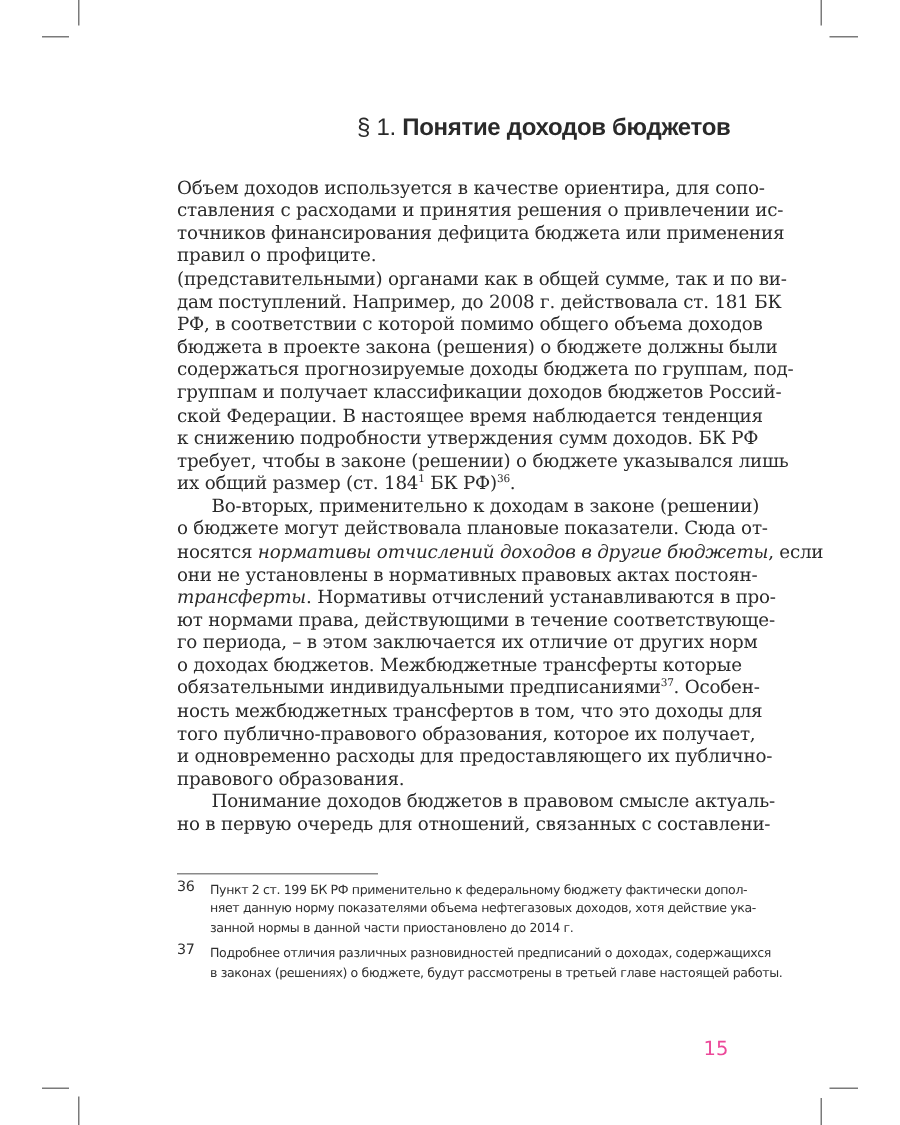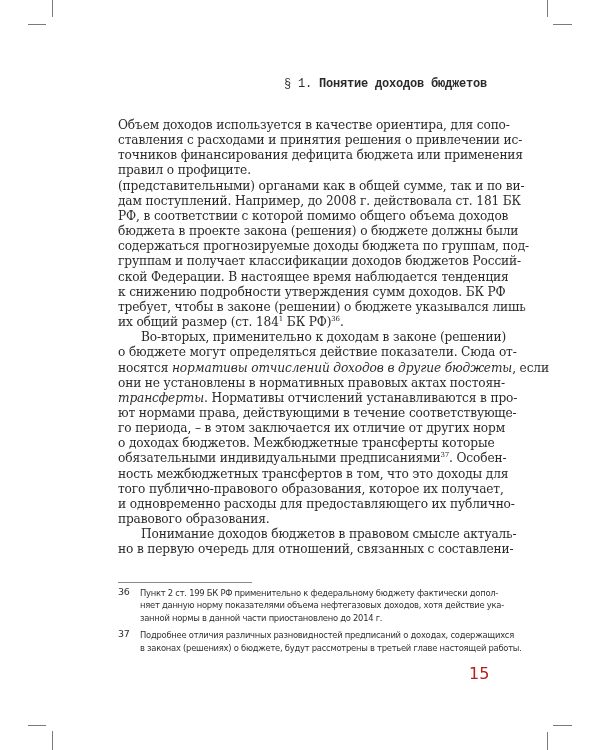--- a/index.html
+++ b/index.html
@@ -1,20 +1,20 @@
 <!DOCTYPE html>
 <html><head>
 <meta charset="utf-8">
 <style>
   html, body { margin:0; padding:0; }
   body { width:600px; height:750px; background:#ffffff; position:relative; overflow:hidden; }
   .crop { position:absolute; background:#7a7a7a; }
   .running-head {
     position:absolute; top:77px; right:113px;
-    font-family:Liberation Mono, monospace; font-size:12px; font-weight:bold;
+    font-family:Liberation Sans, sans-serif; font-size:16px; font-weight:bold;
     color:#2a2a2a; letter-spacing:-0.2px; white-space:nowrap;
   }
   .running-head .sect { font-weight:normal; }
   .body-text {
     position:absolute; left:118px; top:118px; width:370px;
     font-family:"DejaVu Serif", serif; font-size:12.2px; line-height:15.15px;
     color:#2b2b2b; text-align:justify; hyphens:manual;
     letter-spacing:-0.15px;
   }
   .line { display:block; text-align:justify; text-align-last:justify; white-space:nowrap; overflow:visible; }
@@ -25,22 +25,22 @@
   .fn-rule { position:absolute; left:118px; top:582px; width:134px; height:1px; background:#8a8a8a; }
   .footnotes {
     position:absolute; left:118px; top:587px; width:370px;
     font-family:"DejaVu Sans", sans-serif; font-size:8.4px; line-height:12.4px; color:#2f2f2f;
     letter-spacing:-0.25px;
   }
   .fn { position:relative; padding-left:22px; margin-bottom:5px; }
   .fn-num { position:absolute; left:0; top:-1px; font-size:9.5px; }
   .fn .line { white-space:nowrap; }
   .page-num {
-    position:absolute; left:469px; top:664px;
-    font-family:"DejaVu Sans", sans-serif; font-size:16px; color:#b91c1c;
+    position:absolute; left:469px; top:692px;
+    font-family:"DejaVu Sans", sans-serif; font-size:13px; color:#ec4899;
   }
 </style>
 </head>
 <body>
 
 <div class="crop" style="left:52px;top:0;width:1px;height:17px;"></div>
 <div class="crop" style="left:28px;top:24px;width:18px;height:1px;"></div>
 <div class="crop" style="left:547px;top:0;width:1px;height:17px;"></div>
 <div class="crop" style="left:553px;top:24px;width:19px;height:1px;"></div>
 <div class="crop" style="left:28px;top:725px;width:18px;height:1px;"></div>
@@ -70,21 +70,21 @@
     <span class="line">содержаться прогнозируемые доходы бюджета по группам, под-</span>
     <span class="line">группам и получает классификации доходов бюджетов Россий-</span>
     <span class="line">ской Федерации. В настоящее время наблюдается тенденция</span>
     <span class="line">к снижению подробности утверждения сумм доходов. БК РФ</span>
     <span class="line">требует, чтобы в законе (решении) о бюджете указывался лишь</span>
     <span class="line last"><span>их общий размер (ст. 184</span><sup>1</sup><span> БК РФ)</span><sup>36</sup><span>.</span></span>
   </div>
 
   <div>
     <span class="line indent">Во-вторых, применительно к доходам в законе (решении)</span>
-    <span class="line">о бюджете могут определяться действие показатели. Сюда от-</span>
+    <span class="line">о бюджете могут действовала плановые показатели. Сюда от-</span>
     <span class="line"><span>носятся </span><i>нормативы отчислений доходов в другие бюджеты</i><span>, если</span></span>
     <span class="line">они не установлены в нормативных правовых актах постоян-</span>
     <span class="line"><i>трансферты</i><span>. Нормативы отчислений устанавливаются в про-</span></span>
     <span class="line">ют нормами права, действующими в течение соответствующе-</span>
     <span class="line">го периода, – в этом заключается их отличие от других норм</span>
     <span class="line">о доходах бюджетов. Межбюджетные трансферты которые</span>
     <span class="line"><span>обязательными индивидуальными предписаниями</span><sup>37</sup><span>. Особен-</span></span>
     <span class="line">ность межбюджетных трансфертов в том, что это доходы для</span>
     <span class="line">того публично-правового образования, которое их получает,</span>
     <span class="line">и одновременно расходы для предоставляющего их публично-</span>

